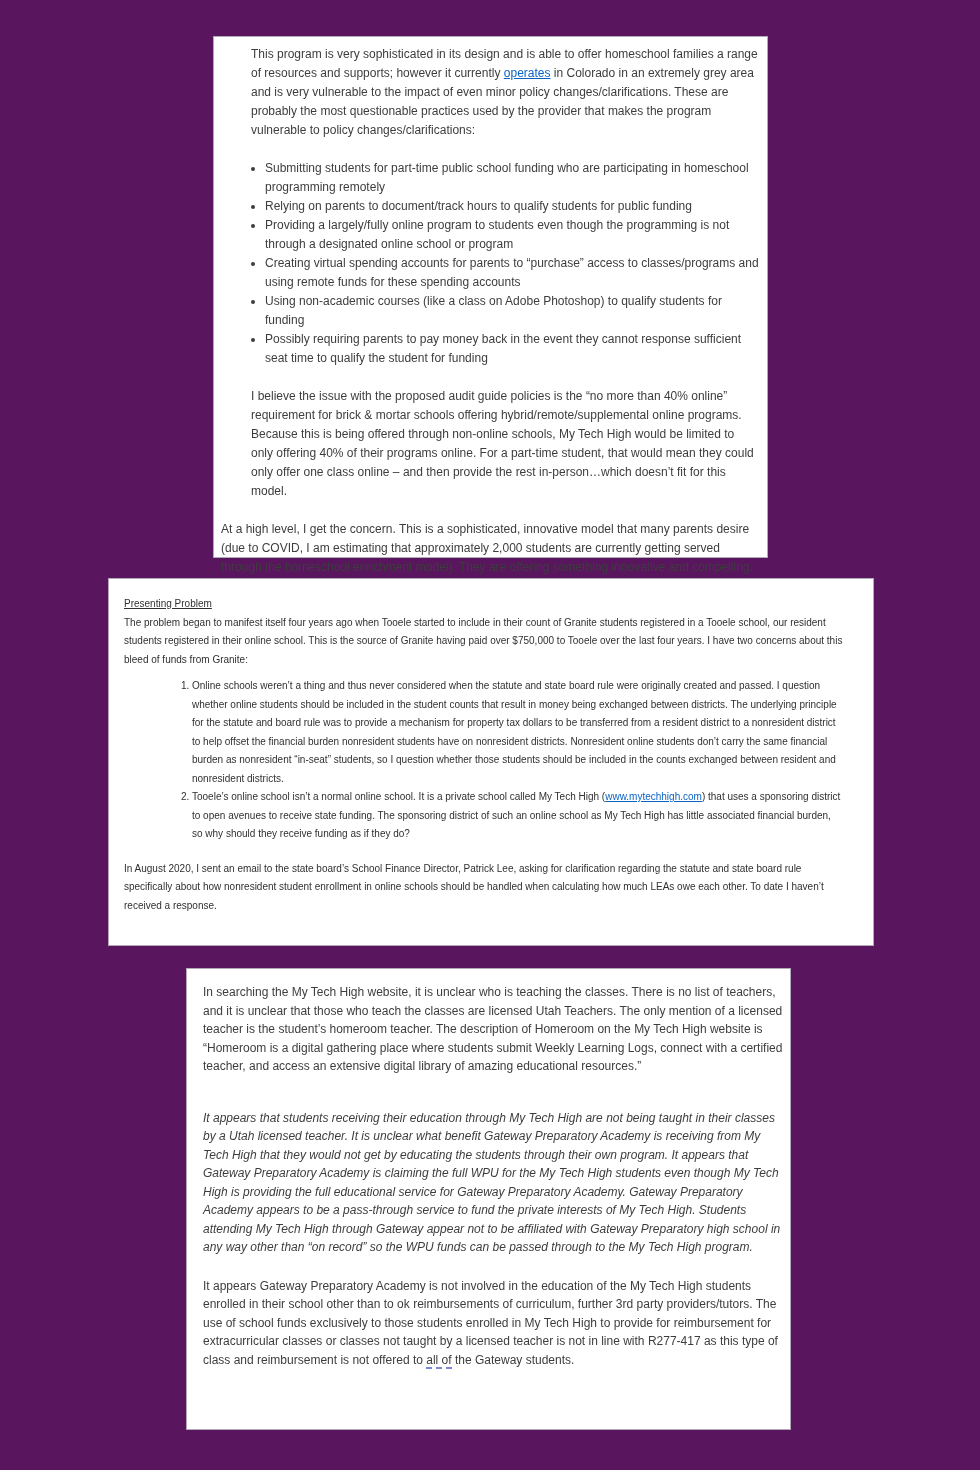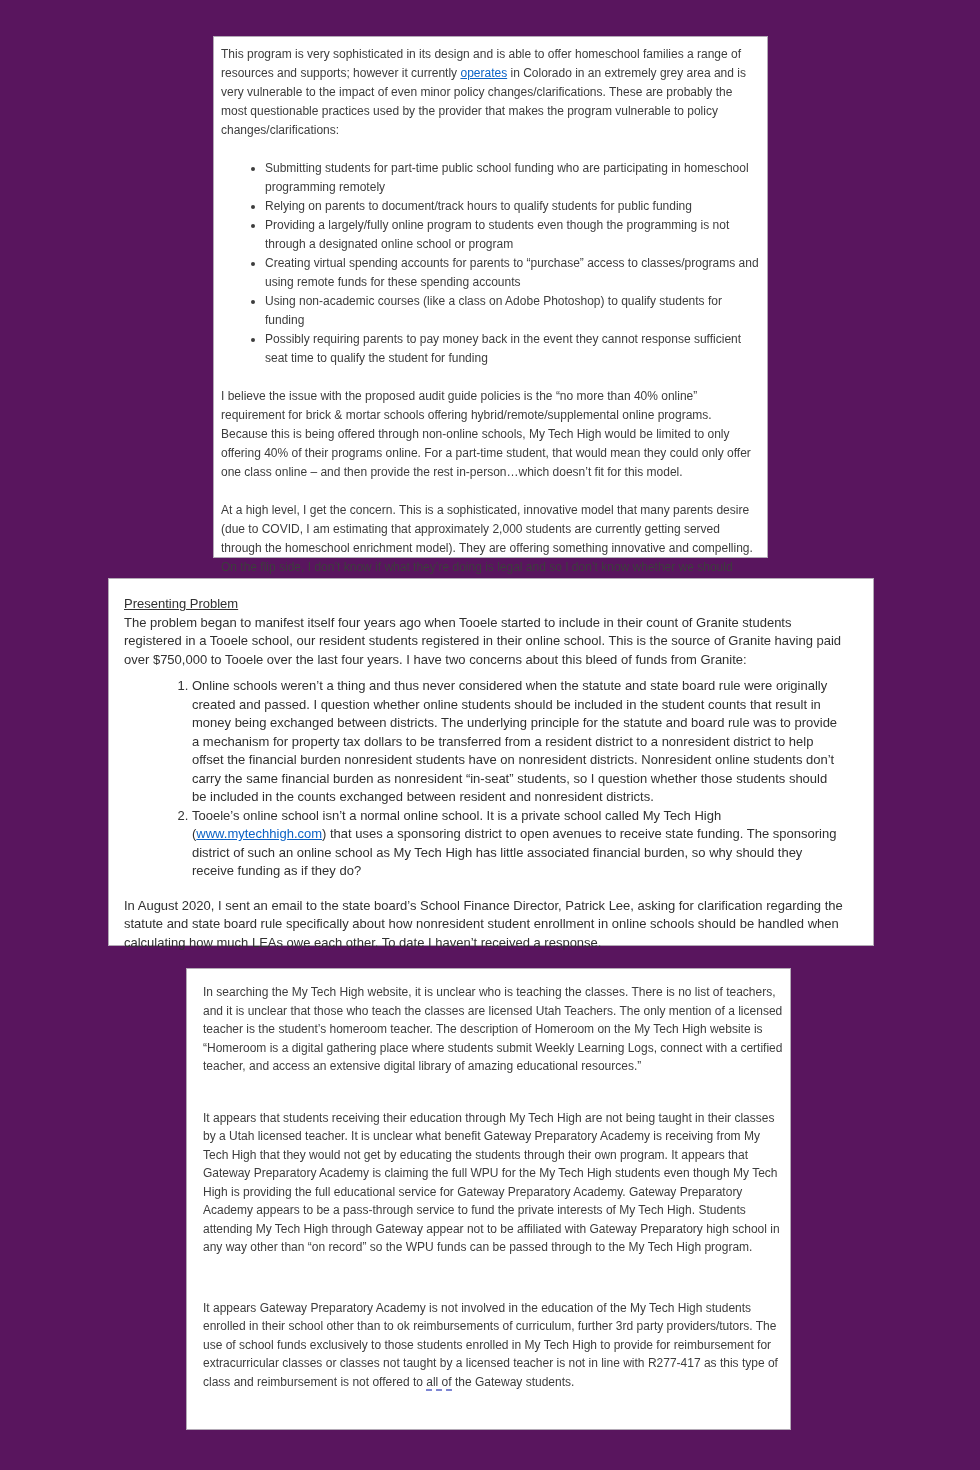--- a/index.html
+++ b/index.html
@@ -19,33 +19,33 @@
     color: #3d3d3d;
   }
   .block1 {
     left: 213px; top: 36px; width: 555px; height: 522px;
     padding: 8px 8px 10px 7px;
     font-size: 12px; line-height: 19px;
   }
   .block2 {
     left: 108px; top: 578px; width: 766px; height: 368px;
     padding: 16px 22px 10px 15px;
-    font-size: 13px; line-height: 18.5px;
+    font-size: 10px; line-height: 18.5px;
     color: #303030;
   }
   .block3 {
     left: 186px; top: 968px; width: 605px; height: 462px;
     padding: 14px 3px 10px 16px;
     font-size: 12px; line-height: 18.5px;
   }
   .p { margin: 0; }
-  .mb1 { margin-bottom: 19px; }
+  .mb1 { margin-bottom: 19px; margin-left: 30px; }
   .gap-top { margin-top: 16px; }
   .gap-b-lg { margin-bottom: 33px; }
-  .gap-b-xl { margin-bottom: 42px; }
+  .gap-b-xl { margin-bottom: 20px; font-style: italic; }
   ul.bullets {
     margin: 0 0 19px 0;
     padding-left: 44px;
     list-style: disc outside;
   }
   ol.concerns {
     margin: 8px;
     padding-left: 60px;
     list-style: decimal outside;
   }

